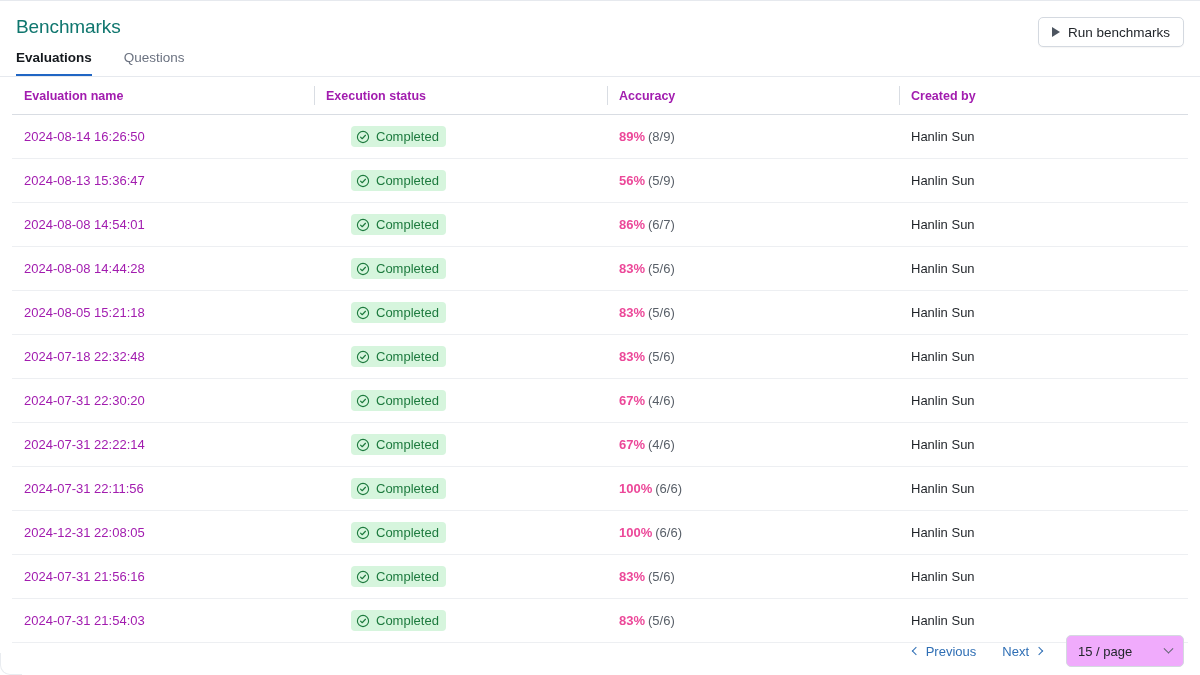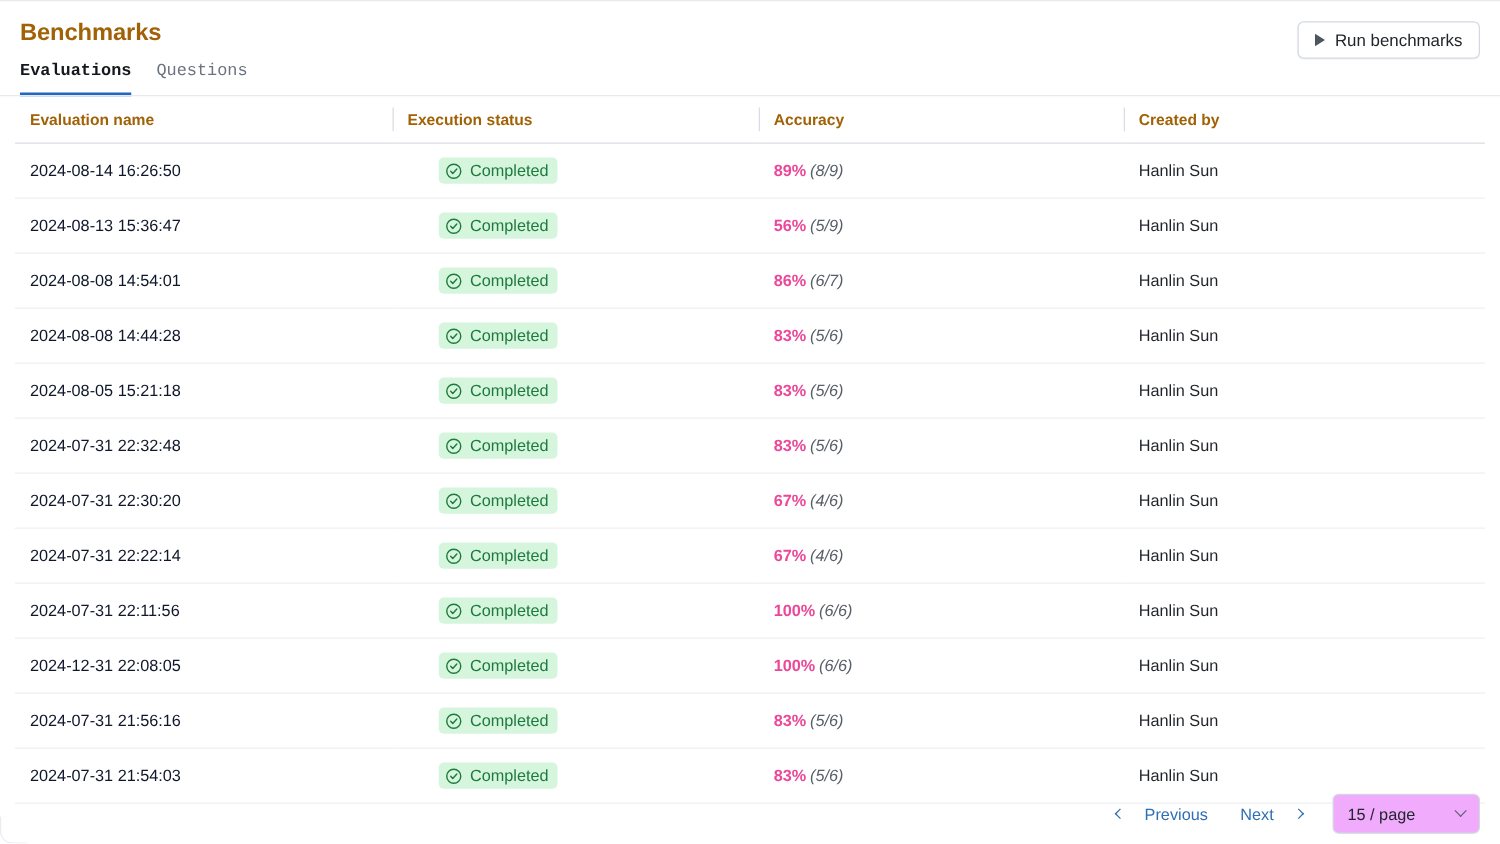--- a/index.html
+++ b/index.html
@@ -22,22 +22,22 @@
   }
 
   
   .header {
     position: relative;
     padding: 14px 16px 0 16px;
     height: 76px;
   }
   .page-title {
     font-size: 19px;
-    font-weight: bold;
-    color: #a16207;
+    font-weight: normal;
+    color: #0f766e;
     letter-spacing: -0.1px;
     line-height: 24px;
   }
 
   .run-btn {
     position: absolute;
     top: 16px;
     right: 16px;
     display: inline-flex;
     align-items: center;
@@ -60,23 +60,22 @@
     display: inline-block;
   }
 
   
   .tabs {
     position: absolute;
     left: 16px;
     bottom: 0;
     display: flex;
     align-items: flex-end;
-    gap: 20px;
+    gap: 32px;
     height: 30px;
-    font-family: Liberation Mono, monospace;
   }
   .tab {
     font-size: 13.5px;
     padding-bottom: 8px;
     color: #6b7280;
     cursor: pointer;
     border-bottom: 3px solid transparent;
     line-height: 16px;
   }
   .tab.active {
@@ -101,21 +100,21 @@
   table {
     width: 100%;
     border-collapse: collapse;
     table-layout: fixed;
   }
 
   thead th {
     text-align: left;
     font-size: 12.5px;
     font-weight: bold;
-    color: #a16207;
+    color: #a21caf;
     padding: 12px 0 11px 0;
     border-bottom: 1px solid #d9dde3;
     position: relative;
     vertical-align: middle;
   }
   thead th .hd { padding-left: 12px; display: block; }
   thead th.divided::before {
     content: "";
     position: absolute;
     left: 0; top: 9px; bottom: 9px;
@@ -131,21 +130,21 @@
     vertical-align: middle;
     height: 33.6px;
   }
 
   .col-name   { width: 302px; }
   .col-status { width: 293px; }
   .col-acc    { width: 292px; }
   .col-user   { width: auto;  }
 
   .eval-link {
-    color: #0f172a;
+    color: #a21caf;
     text-decoration: none;
     cursor: pointer;
     font-size: 13px;
   }
 
   
   .badge {
     display: inline-flex;
     align-items: center;
     gap: 6px;
@@ -155,39 +154,39 @@
     line-height: 17px;
     white-space: nowrap;
     margin-left: 25px;
   }
   .badge.ok   { background: #d6f5dd; color: #1d7a3e; }
   .badge.warn { background: #fbe3cd; color: #c4521a; }
   .badge svg  { display: block; flex: 0 0 auto; }
 
   
   .acc-pct  { font-weight: bold; color: #ec4899; font-size: 13px; }
-  .acc-frac { color: #585f68; font-size: 13px; margin-left: 3px; font-style: italic; }
+  .acc-frac { color: #585f68; font-size: 13px; margin-left: 3px; }
   .acc-none { color: #6b7280; font-size: 13px; letter-spacing: -0.5px; }
 
   
   .footer {
     position: absolute;
     left: 12px; right: 12px;
     bottom: 0;
     height: 48px;
     display: flex;
     align-items: center;
     justify-content: flex-end;
     gap: 0;
     padding-right: 4px;
   }
   .pg-link {
     display: inline-flex;
     align-items: center;
-    gap: 17px;
+    gap: 7px;
     color: #2f6fb5;
     font-size: 13px;
     cursor: pointer;
     padding: 4px 6px;
     user-select: none;
   }
   .pg-gap { width: 14px; }
   .chev {
     display: inline-block;
     width: 6px; height: 6px;
@@ -338,21 +337,21 @@
                     <circle cx="8" cy="8" r="6.4" stroke="#1d7a3e" stroke-width="1.3"></circle>
                     <path d="M5.2 8.1 L7.1 10 L10.8 6" stroke="#1d7a3e" stroke-width="1.3" stroke-linecap="round" stroke-linejoin="round"></path>
                   </svg>
                 </span>
                 <span>Completed</span>
               </span></td>
             <td><span class="acc-pct">83%</span><span class="acc-frac">(5/6)</span></td>
             <td><span>Hanlin Sun</span></td>
           </tr>
           <tr>
-            <td><a class="eval-link">2024-07-31 22:32:48</a></td>
+            <td><a class="eval-link">2024-07-18 22:32:48</a></td>
             <td><span class="badge ok">
                 <span>
                   <svg width="14" height="14" viewBox="0 0 16 16" fill="none">
                     <circle cx="8" cy="8" r="6.4" stroke="#1d7a3e" stroke-width="1.3"></circle>
                     <path d="M5.2 8.1 L7.1 10 L10.8 6" stroke="#1d7a3e" stroke-width="1.3" stroke-linecap="round" stroke-linejoin="round"></path>
                   </svg>
                 </span>
                 <span>Completed</span>
               </span></td>
             <td><span class="acc-pct">83%</span><span class="acc-frac">(5/6)</span></td>

